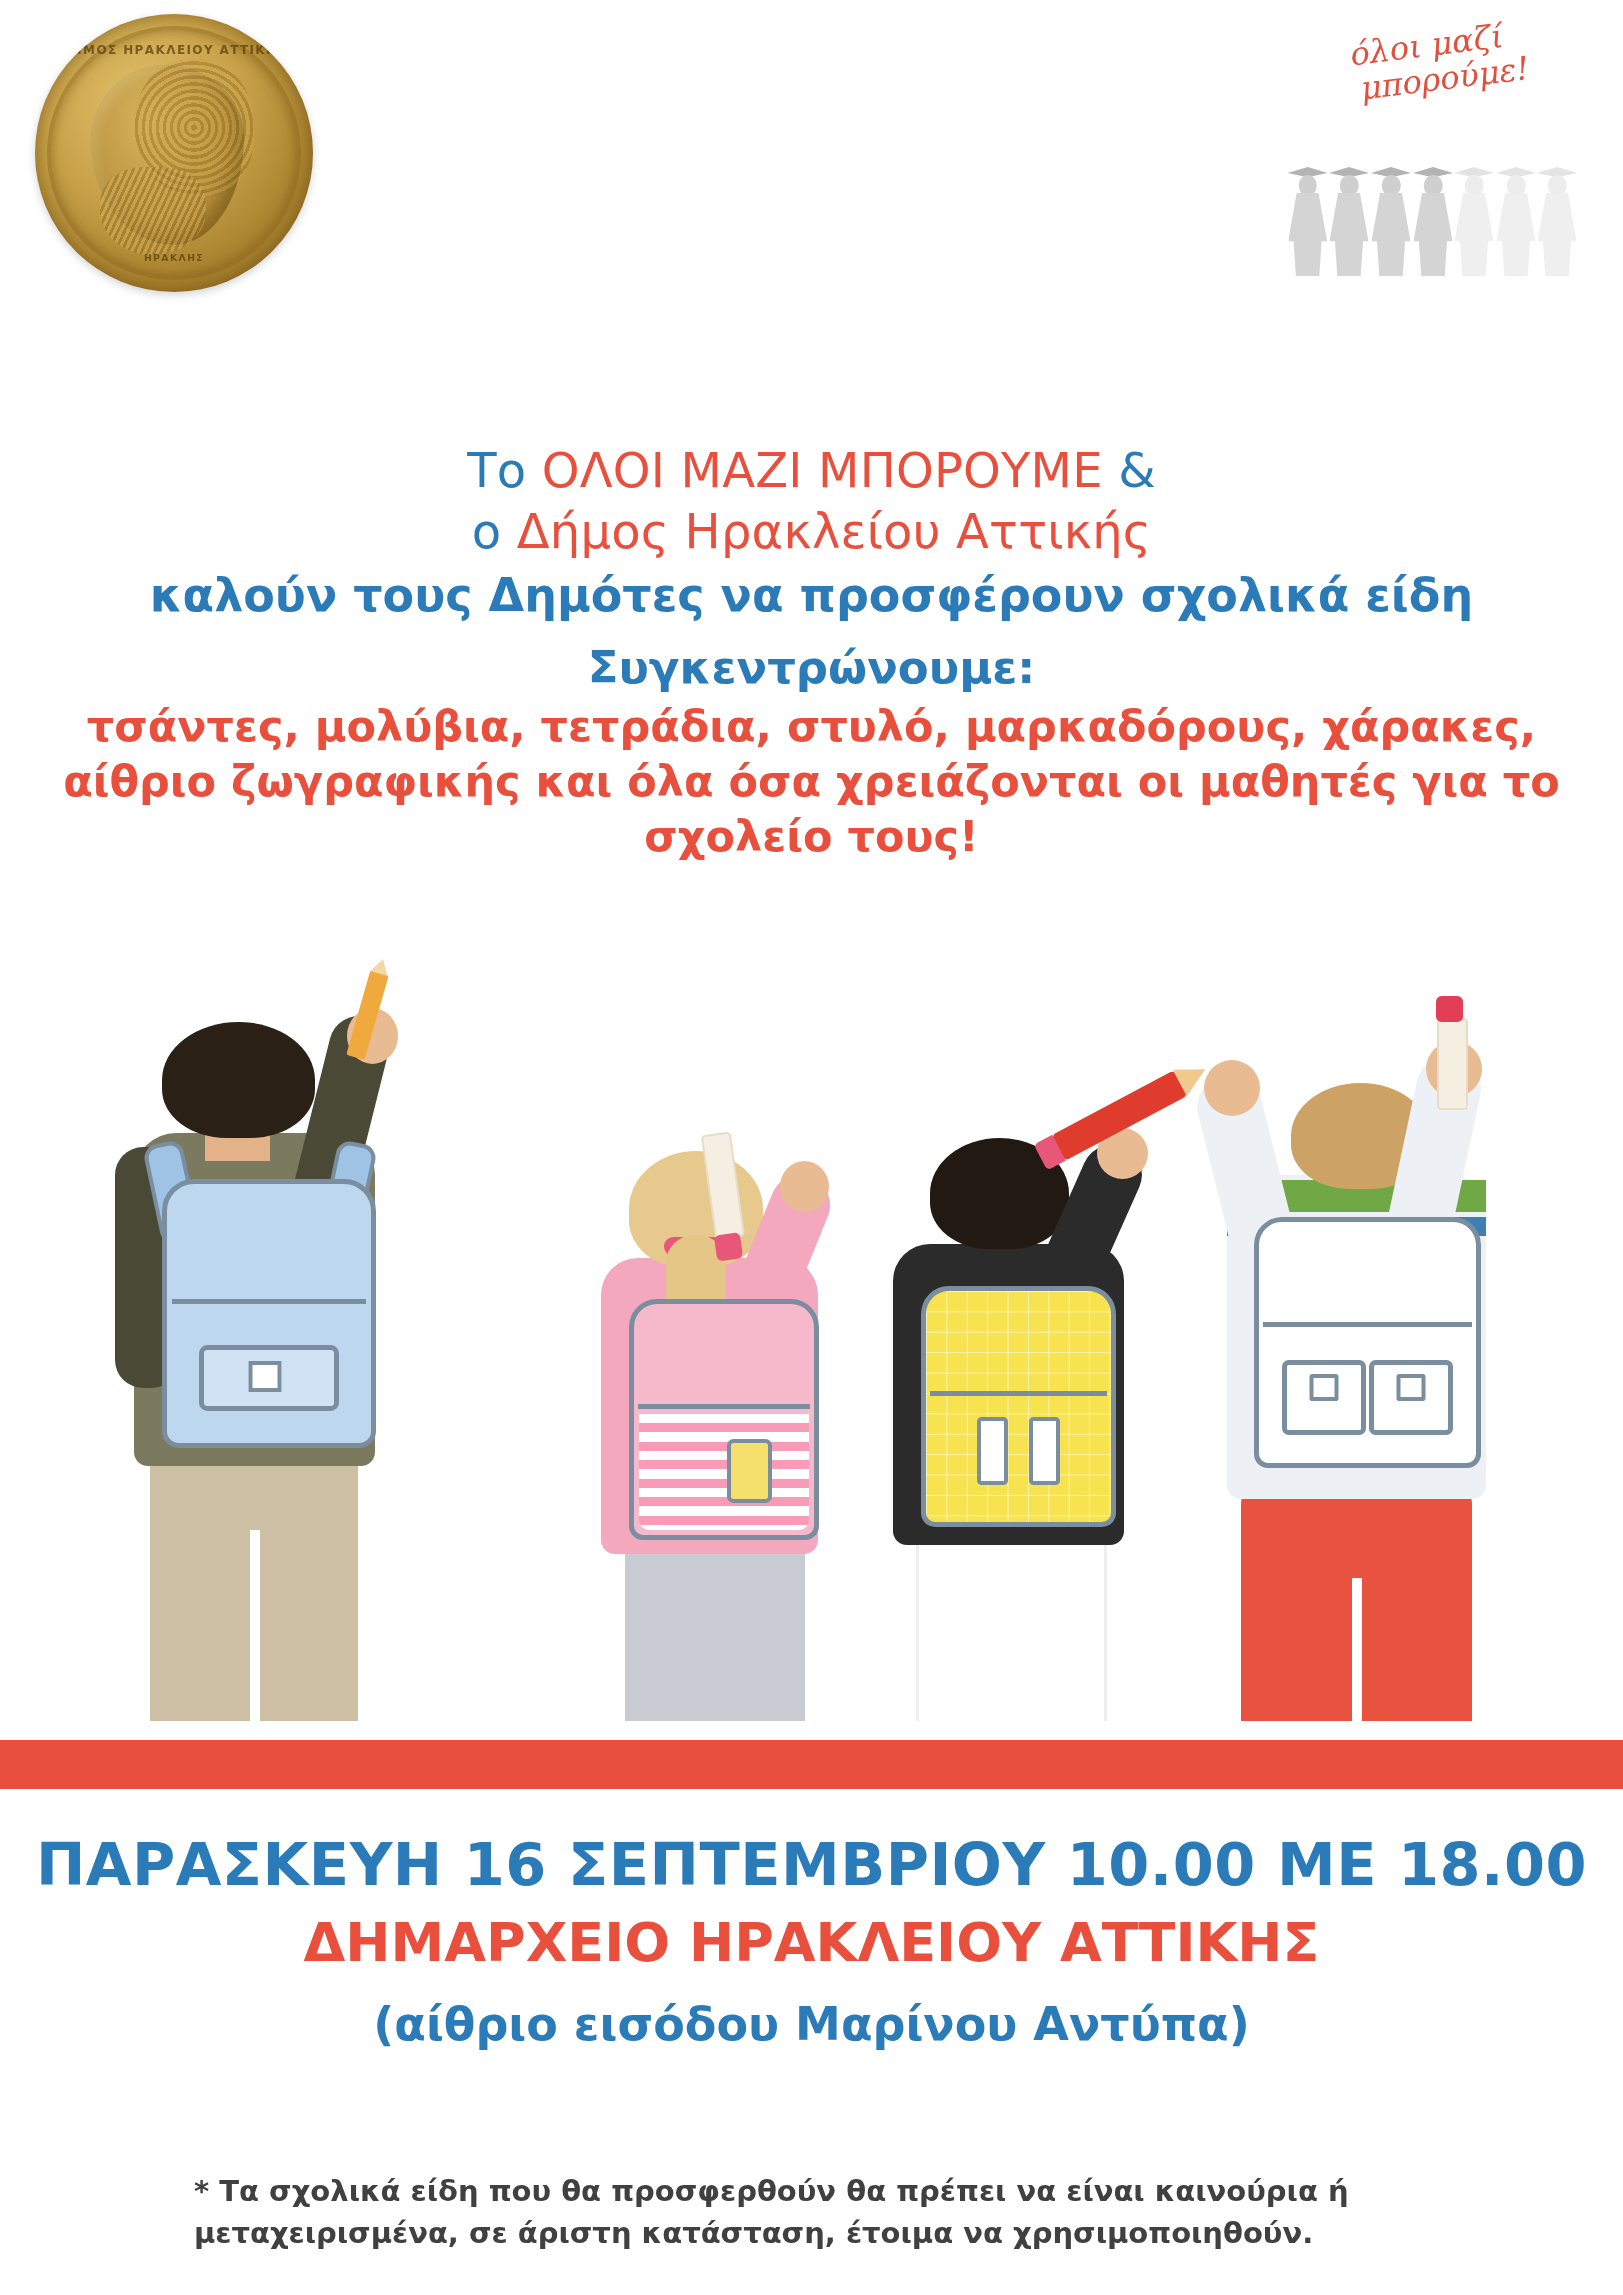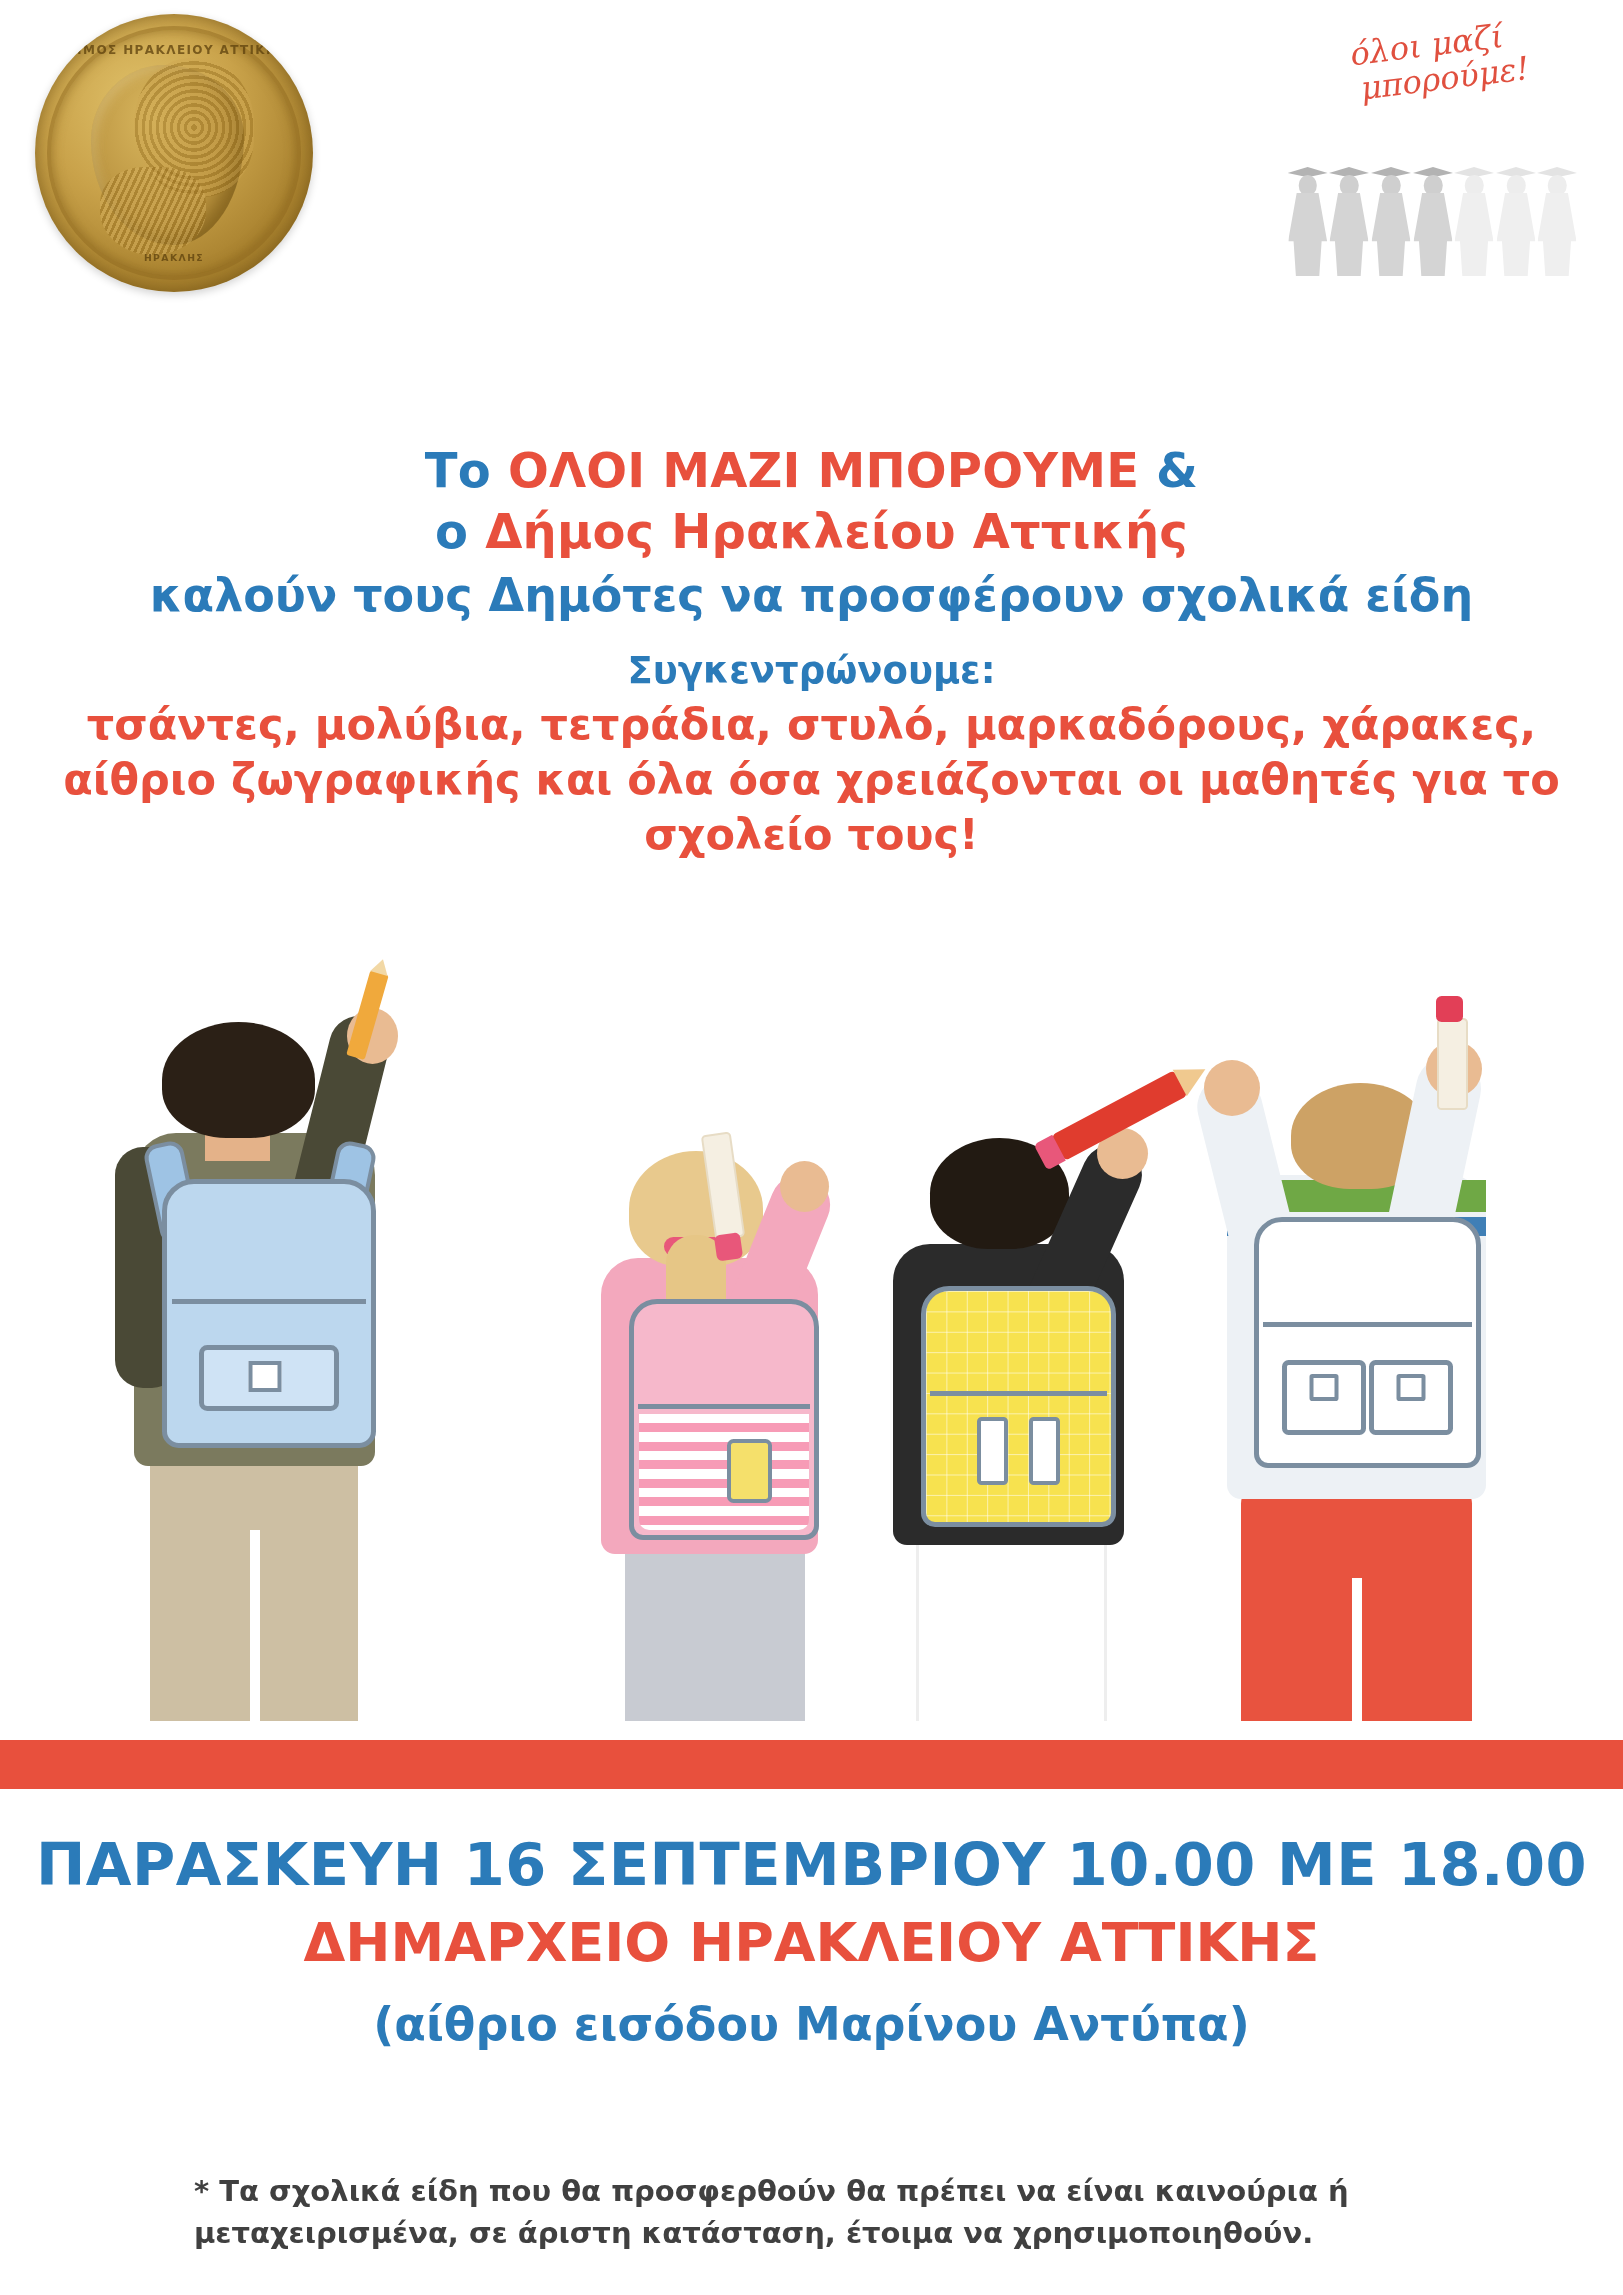--- a/index.html
+++ b/index.html
@@ -180,36 +180,36 @@
   
   .body-text {
     position: absolute;
     left: 28px;
     right: 28px;
     top: 440px;
     text-align: center;
   }
   .line-call {
     font-size: 48px;
-    font-weight: bold;
+    font-weight: normal;
     color: #2b7bb9;
     line-height: 1.28;
     letter-spacing: 0.2px;
   }
   .line-call .red { color: #e8503d; }
   .line-invite {
     margin-top: 4.6px;
     font-size: 46px;
     font-weight: bold;
     color: #2b7bb9;
     line-height: 1.25;
   }
   .collect-head {
-    margin-top: 24px;
-    font-size: 37px;
+    margin-top: 16px;
+    font-size: 45px;
     font-weight: bold;
     color: #2b7bb9;
   }
   .collect-items {
     margin-top: 4.6px;
     font-size: 43px;
     font-weight: bold;
     color: #e8503d;
     line-height: 1.28;
   }

